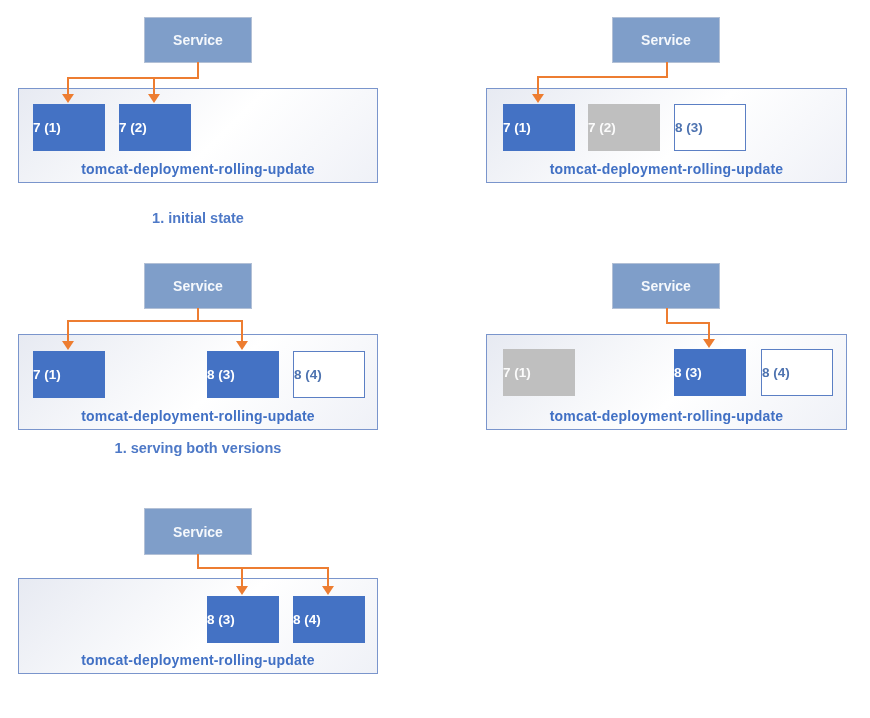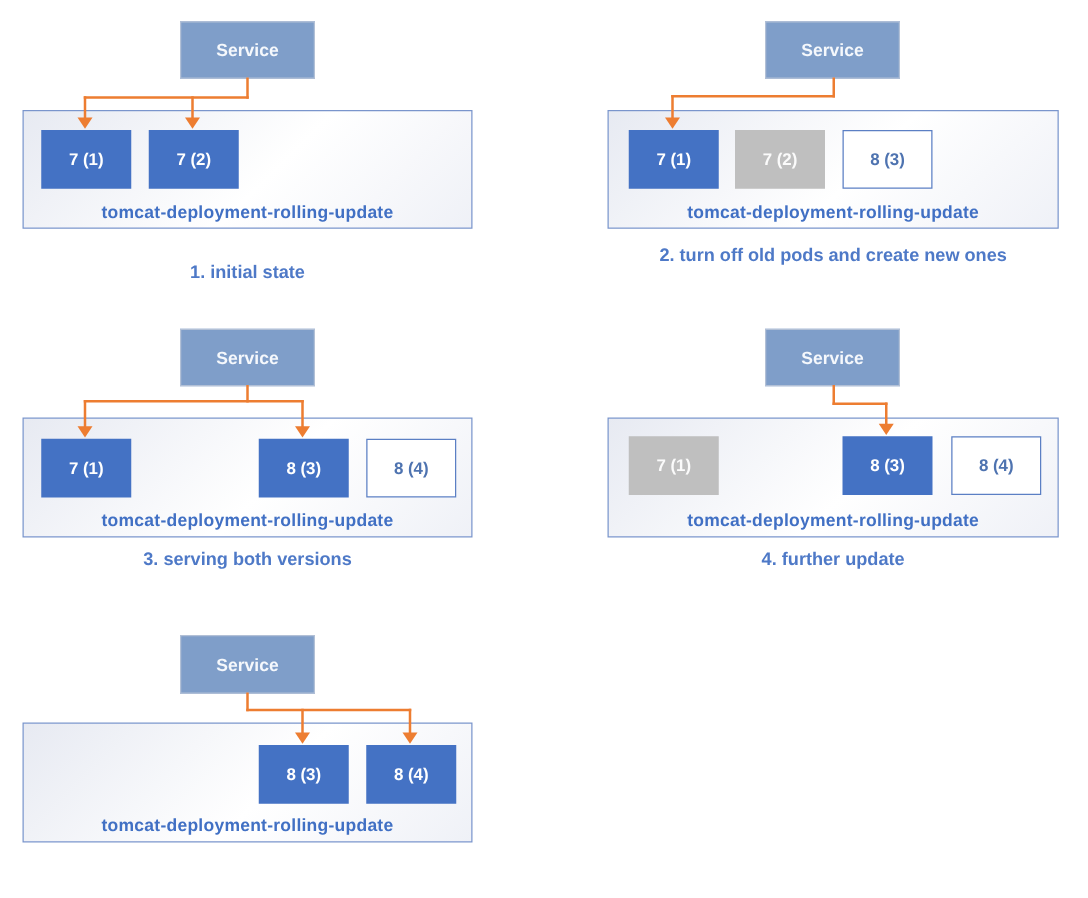--- a/index.html
+++ b/index.html
@@ -19,21 +19,21 @@
     position:absolute;box-sizing:border-box;
     border:1px solid #7a95cc;
     background:linear-gradient(135deg,#e7eaf2 0%,#ffffff 55%,#eff1f7 100%);
   }
   .dep-label{
     position:absolute;left:0;right:0;bottom:5px;text-align:center;
     color:#4170c4;font-size:14px;letter-spacing:.2px;
   }
   .pod{
     position:absolute;width:72px;height:47px;box-sizing:border-box;
-    display:flex;align-items:center;justify-content:center;
+    display:flex;align-items:center;
     font-size:13.5px;z-index:1;
   }
   .pod.running{background:#4472c4;color:#ffffff;}
   .pod.terminated{background:#bfbfbf;color:#fbfbfb;}
   .pod.starting{background:#ffffff;border:1.5px solid #5b7fc4;color:#4e73b0;}
   .seg{position:absolute;background:#ed7d31;z-index:2;}
   .seg.h{height:2px;}
   .seg.v{width:2px;}
   .head{
     position:absolute;width:0;height:0;z-index:2;
@@ -90,21 +90,20 @@
     <div class="dep-label">tomcat-deployment-rolling-update</div>
   </div>
 
   <div>
     <div class="seg v" style="left:231px;top:62px;height:16px"></div>
     <div class="seg h" style="left:102px;top:76px;width:131px"></div>
     <div class="seg v" style="left:102px;top:76px;height:19px"></div>
     <div class="head" style="left:97px;top:94px"></div>
   </div>
 
-  <div class="caption" style="left:51px;top:197px;width:361px">2. turn off old pods and create new ones</div>
 </section>
 
 <section class="panel" style="left:0;top:240px">
   <div class="service" style="left:144px;top:23px">
     <span>Service</span>
   </div>
 
   <div class="deployment" style="left:18px;top:94px;width:360px;height:96px">
     <div class="pod running" style="left:14px;top:16px">
       <span>7 (1)</span>
@@ -120,21 +119,21 @@
 
   <div>
     <div class="seg v" style="left:197px;top:68px;height:14px"></div>
     <div class="seg h" style="left:67px;top:80px;width:176px"></div>
     <div class="seg v" style="left:67px;top:80px;height:22px"></div>
     <div class="head" style="left:62px;top:101px"></div>
     <div class="seg v" style="left:241px;top:80px;height:22px"></div>
     <div class="head" style="left:236px;top:101px"></div>
   </div>
 
-  <div class="caption" style="left:18px;top:200px;width:360px">3. serving both versions</div>
+  <div class="caption" style="left:18px;top:200px;width:360px">1. serving both versions</div>
 </section>
 
 <section class="panel" style="left:435px;top:240px">
   <div class="service" style="left:177px;top:23px">
     <span>Service</span>
   </div>
 
   <div class="deployment" style="left:51px;top:94px;width:361px;height:96px">
     <div class="pod terminated" style="left:16px;top:14px">
       <span>7 (1)</span>
@@ -148,21 +147,20 @@
     <div class="dep-label">tomcat-deployment-rolling-update</div>
   </div>
 
   <div>
     <div class="seg v" style="left:231px;top:68px;height:16px"></div>
     <div class="seg h" style="left:231px;top:82px;width:44px"></div>
     <div class="seg v" style="left:273px;top:82px;height:18px"></div>
     <div class="head" style="left:268px;top:99px"></div>
   </div>
 
-  <div class="caption" style="left:51px;top:200px;width:361px">4. further update</div>
 </section>
 
 <section class="panel" style="left:0;top:480px;height:238px">
   <div class="service" style="left:144px;top:28px;height:47px">
     <span>Service</span>
   </div>
 
   <div class="deployment" style="left:18px;top:98px;width:360px;height:96px">
     <div class="pod running" style="left:188px;top:17px">
       <span>8 (3)</span>

